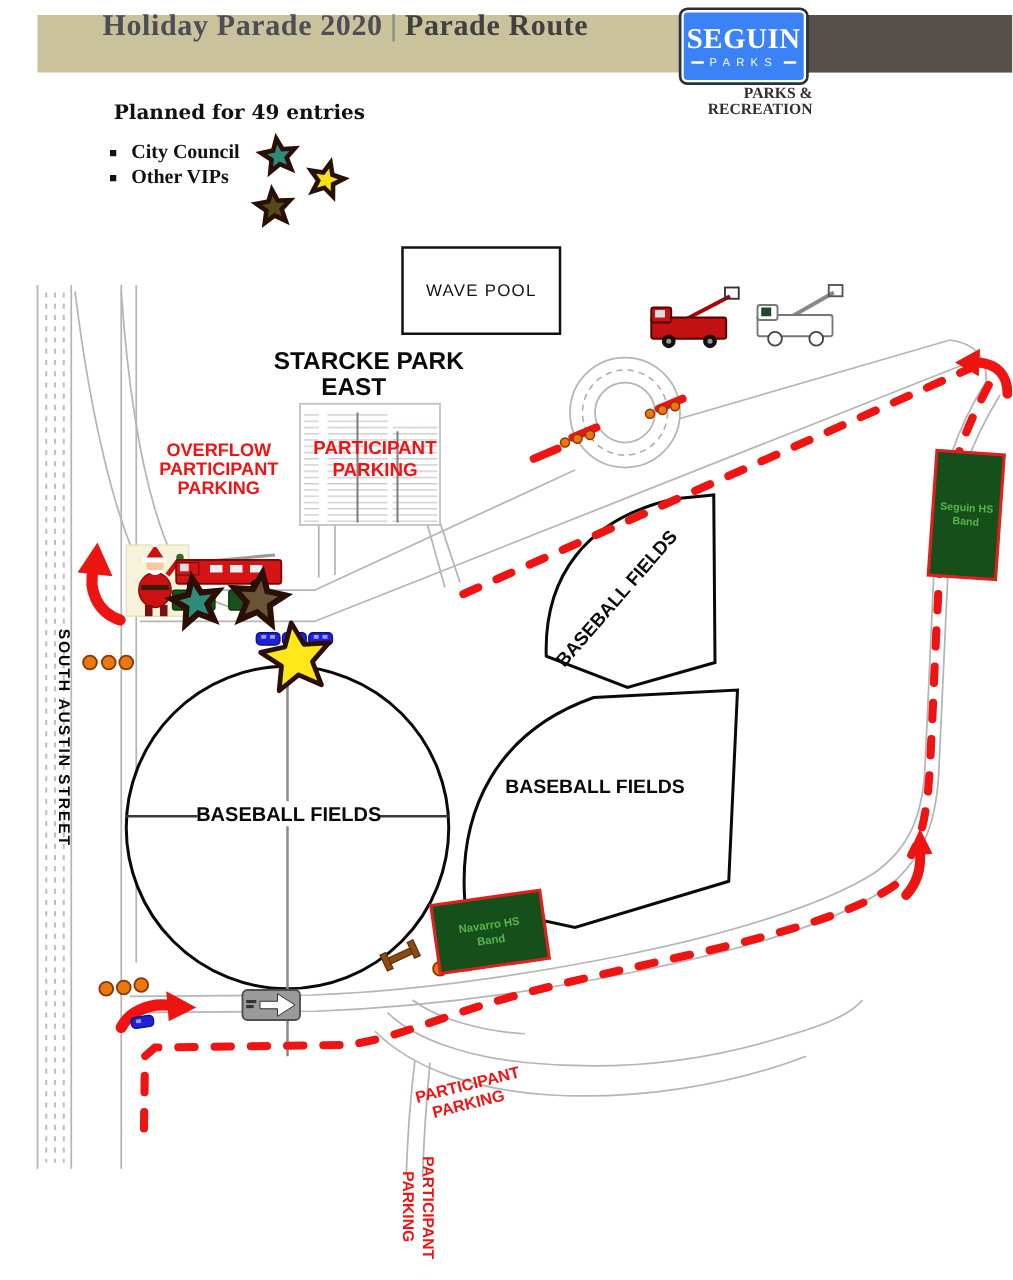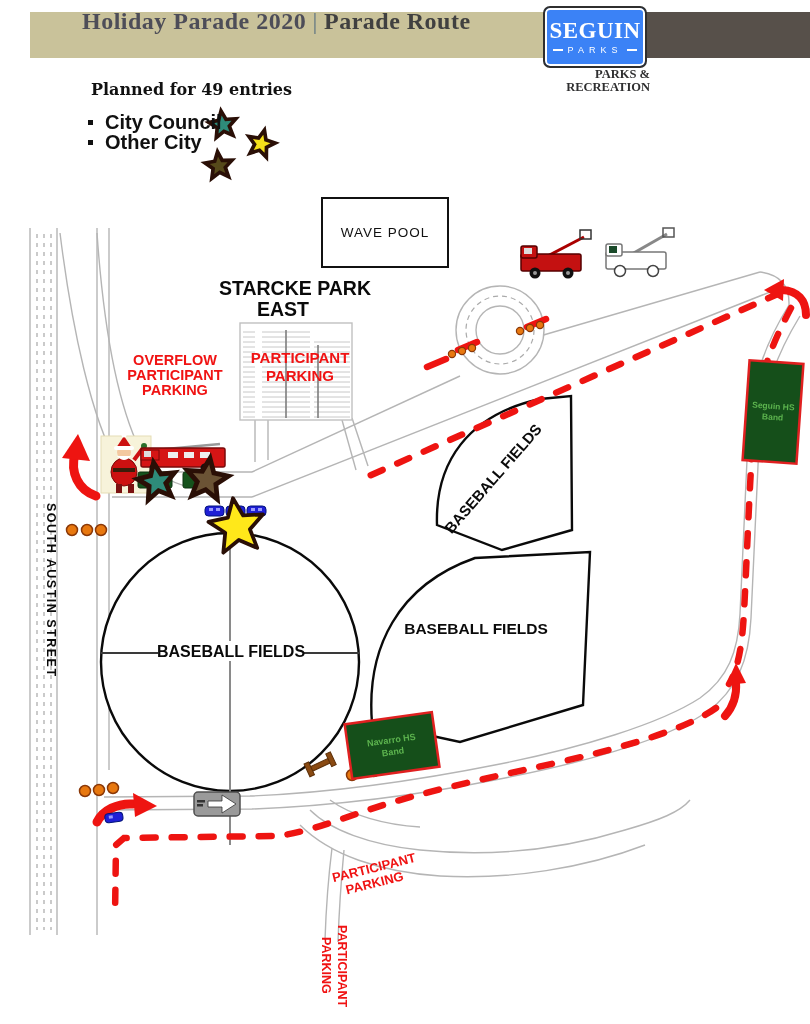--- a/index.html
+++ b/index.html
@@ -19,22 +19,22 @@
   #badge .city{color:#fff;font-family:"Liberation Serif",serif;font-weight:bold;font-size:23px;
                letter-spacing:.5px;line-height:24px;}
   #badge .state{color:#fff;font-size:9px;letter-spacing:5px;margin-top:2px;display:flex;align-items:center;gap:5px;}
   #badge .state::before,#badge .state::after{content:"";display:block;width:10px;height:2px;background:#fff;}
   #dept{position:absolute;left:538px;top:68px;width:112px;text-align:right;
         font-family:"Liberation Serif",serif;font-weight:bold;font-size:12.5px;color:#2f2f30;line-height:13px;}
   
   #legend-heading{position:absolute;left:55px;top:80px;font-family:"DejaVu Serif",serif;
                   font-weight:bold;font-size:16px;color:#111;margin-left:36px;}
   #legend-list{position:absolute;left:88px;top:112px;}
-  .legend-row{display:flex;align-items:center;height:20px;font-family:Liberation Sans, sans-serif;
-              font-weight:bold;font-size:20px;color:#111;}
+  .legend-row{display:flex;align-items:center;height:20px;font-family:Liberation Serif, serif;
+              font-weight:bold;font-size:16px;color:#111;}
   .legend-row .bullet{width:5px;height:5px;background:#111;margin-right:12px;flex:none;}
   svg{position:absolute;left:0;top:0;}
   text{font-family:"Liberation Sans",sans-serif;}
   .redlabel{fill:#f01313;font-weight:bold;}
   .maplabel{fill:#0a0a0a;font-weight:bold;}
 </style>
 </head>
 <body>
 
 <div id="page">
@@ -333,17 +333,17 @@
   </div>
 
   <div id="legend-heading">Planned for 49 entries</div>
   <div id="legend-list">
     <div class="legend-row">
       <span class="bullet"></span>
       <span>City Council</span>
     </div>
     <div class="legend-row">
       <span class="bullet"></span>
-      <span>Other City</span>
+      <span>Other VIPs</span>
     </div>
   </div>
 
 </div>
 
 </body></html>

